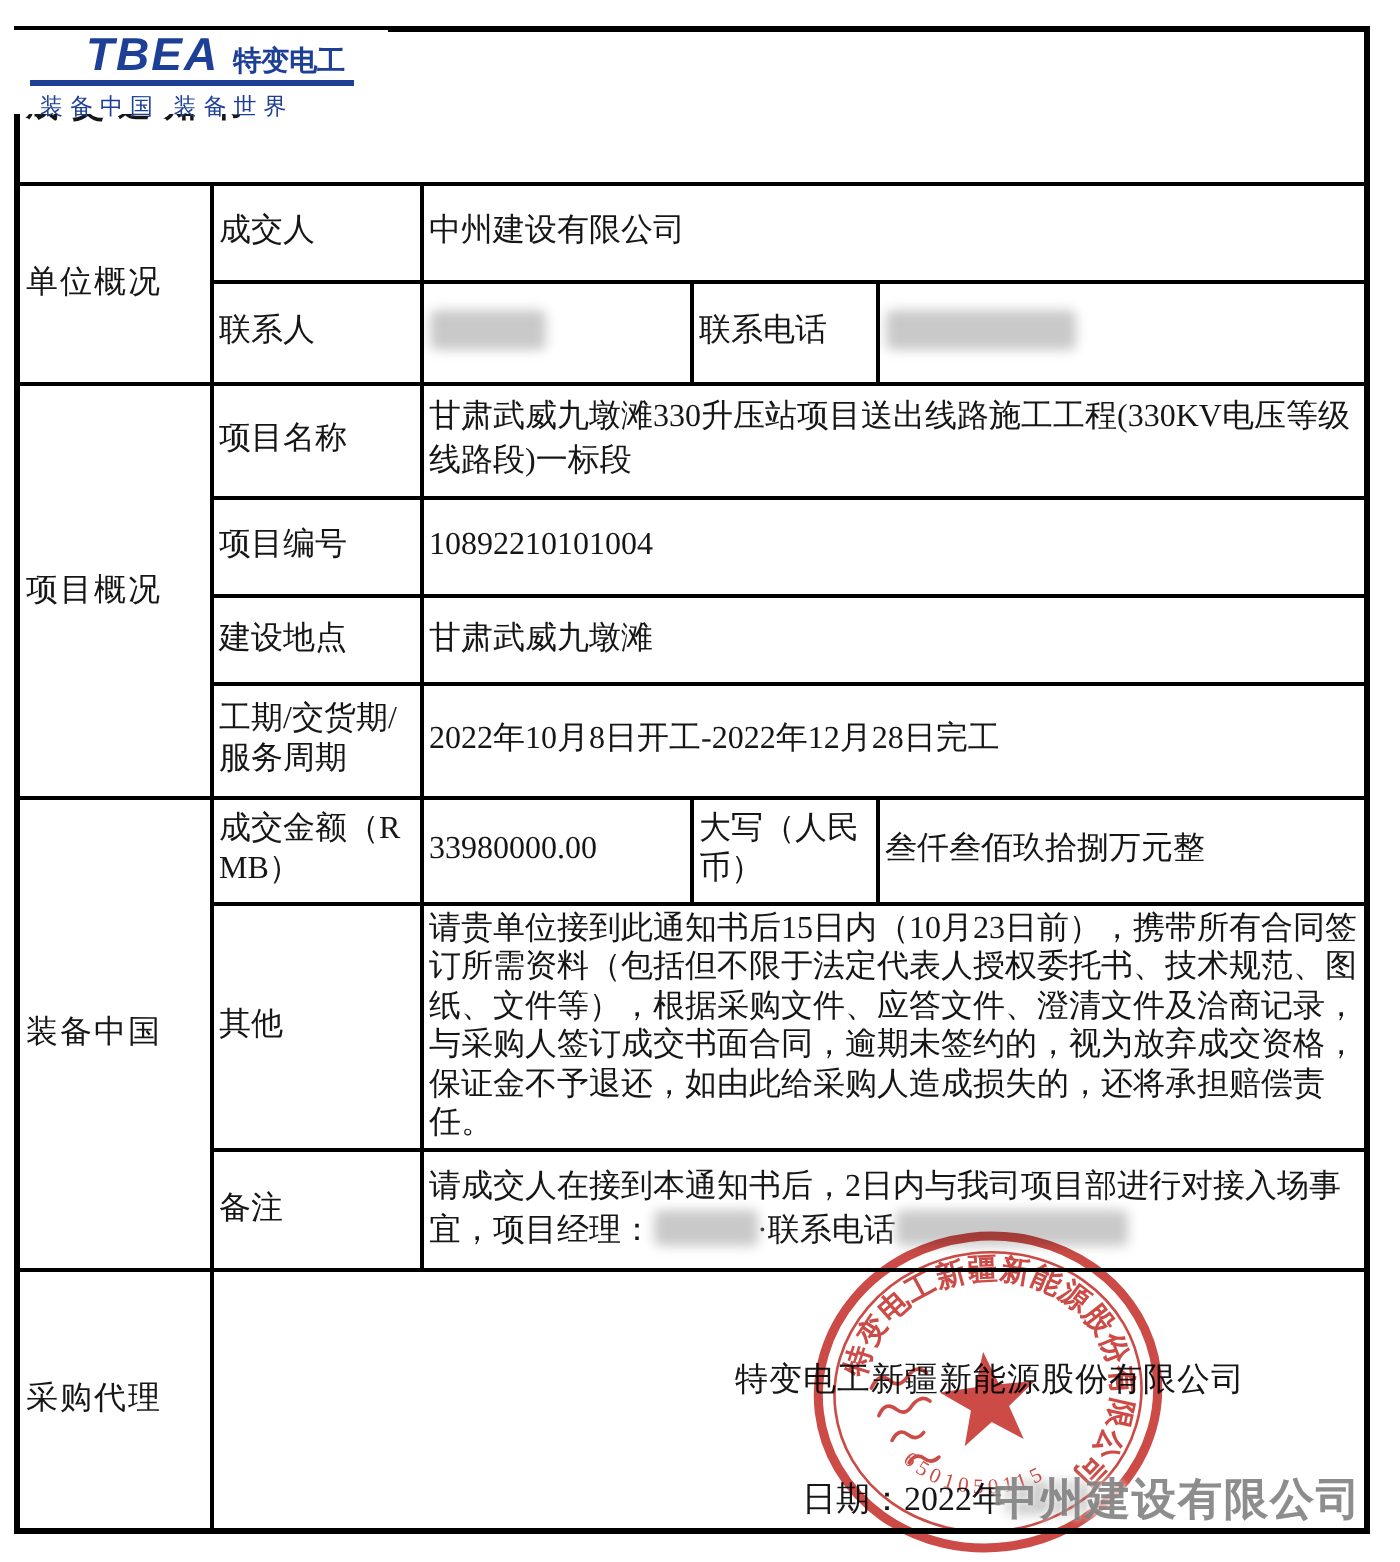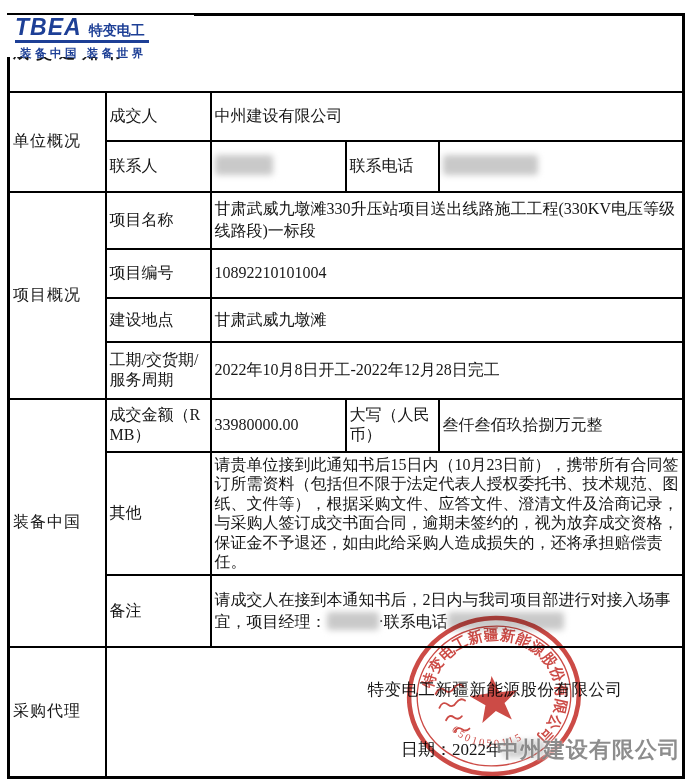--- a/index.html
+++ b/index.html
@@ -26,43 +26,43 @@
   td.remark { text-align:justify; font-size:16px; line-height:22px; padding:4px 6px; }
   tr.r-title  { height:77px; }
   tr.r-winner { height:49px; }
   tr.r-contact{ height:51px;border-radius:12px; }
   tr.r-pname  { height:57px; }
   tr.r-pno    { height:49px; }
   tr.r-loc    { height:44px; }
   tr.r-dur    { height:57px; }
   tr.r-amt    { height:53px; }
   tr.r-other  { height:119px; }
-  tr.r-remark { height:72px; }
+  tr.r-remark { height:60px; }
   tr.r-agent  { height:131px; }
   td.title-cell {
     font-size:30px; font-weight:bold; letter-spacing:7px; vertical-align:middle;
     padding-top:10px;
   }
   
   .logo {
     position:absolute; left:6px; top:15px; width:188px; height:42px;
     background:#fff; z-index:4; padding:1px 0 0 9px;
     font-family:"Liberation Sans","DejaVu Sans",sans-serif;
   }
   .logo-line1 {
     display:inline-flex; align-items:baseline; gap:7px;
     border-bottom:3px solid #1d3f96; padding:0 4px 1px 0;
   }
   .logo-tbea {
     font-style:italic; font-weight:900; font-size:23px; color:#1d3f96;
-    letter-spacing:1px; line-height:1;
+    letter-spacing:1px; line-height:1;margin-left:28px;
   }
   .logo-cn { font-weight:900; font-size:14px; color:#1d3f96; line-height:1; }
   .logo-tagline {
-    margin:3px 0 0 5px; font-weight:bold; font-size:11.5px; color:#1d3f96;
+    margin:3px 0 0 5px; font-weight:normal; font-size:11.5px; color:#1d3f96;
     letter-spacing:3.5px;
   }
   
   .blur {
     display:inline-block; background:#c9c9c9; filter:blur(3px);
     border-radius:3px; vertical-align:-4px;
   }
   .blur-contact { width:58px;  height:20px; }
   .blur-phone   { width:95px;  height:20px; }
   .blur-mgr     { width:52px;  height:18px; vertical-align:-3px; }

